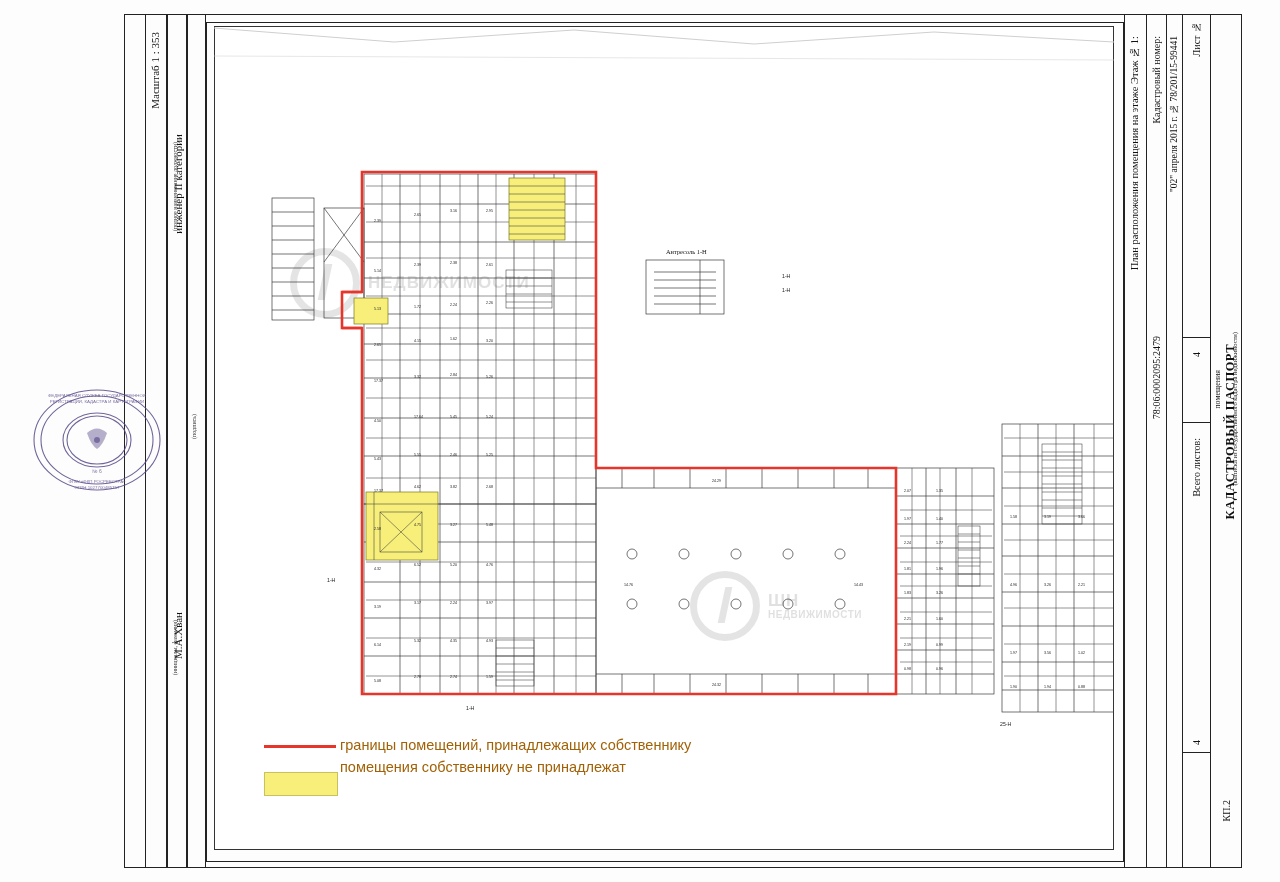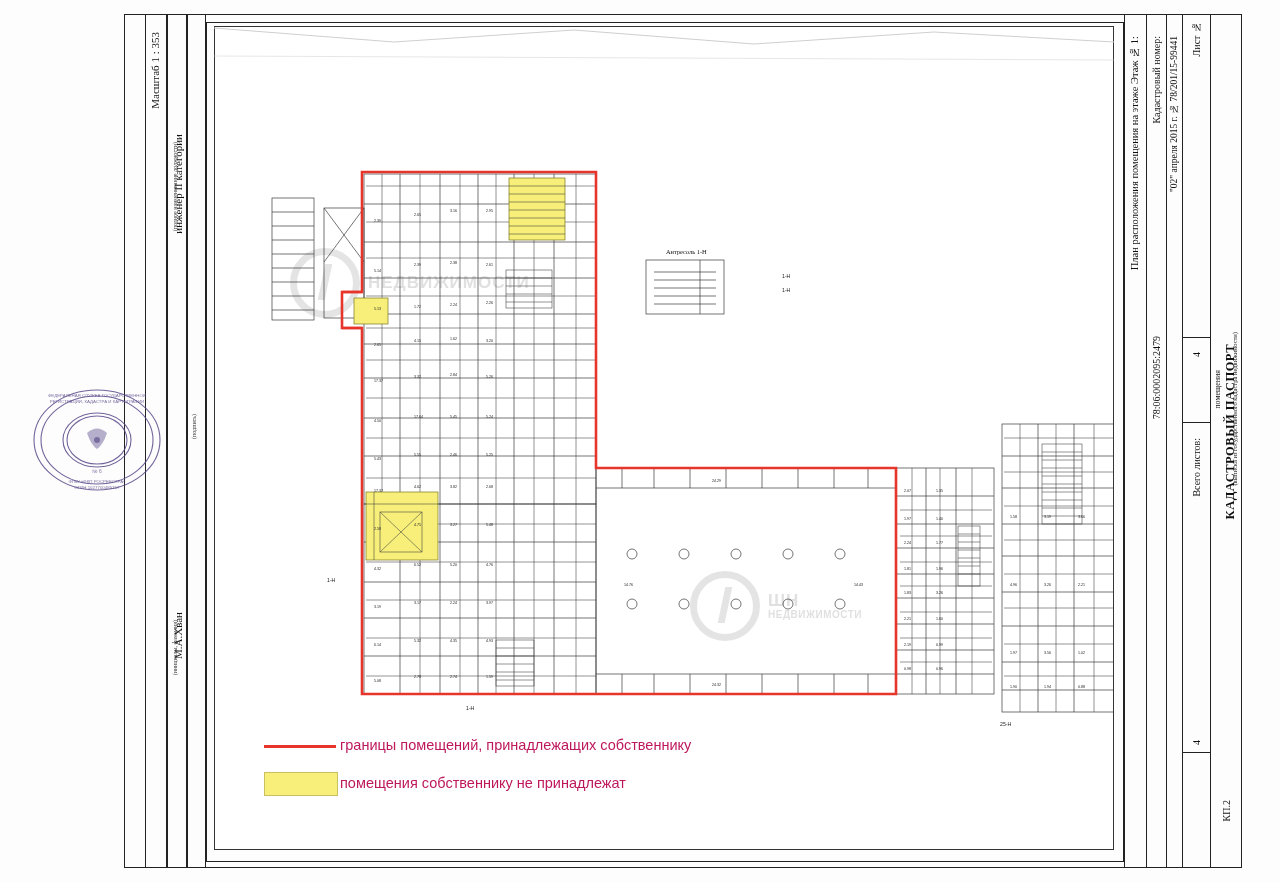--- a/index.html
+++ b/index.html
@@ -143,21 +143,21 @@
   }
   .legend-swatch {
     position: absolute;
     background: #f7ef7a;
     border: 1px solid #c9c060;
   }
   .legend-label {
     position: absolute;
     font-family: "Liberation Sans", sans-serif;
     font-size: 14.5px;
-    color: #be185d;
+    color: #a16207;
     white-space: nowrap;
   }
 
   
   svg.plan {
     position: absolute;
     left: 214px; top: 26px;
     width: 900px; height: 824px;
   }
   .rm { fill: none; stroke: #3a3a3a; stroke-width: .7; }
@@ -511,16 +511,16 @@
         <text x="830" y="662">1.94</text>
       <text x="864" y="662">0.88</text>
     </g>
   </svg>
 
   <div class="legend">
     <div class="legend-line" style="left:264px; top:745px; width:72px;"></div>
     <div class="legend-label" style="left:340px; top:737px;">границы помещений, принадлежащих собственнику</div>
 
     <div class="legend-swatch" style="left:264px; top:772px; width:72px; height:22px;"></div>
-    <div class="legend-label" style="left:340px; top:775px;">помещения собственнику не принадлежат</div>
+    <div class="legend-label" style="left:340px; top:759px;">помещения собственнику не принадлежат</div>
   </div>
 
 </div>
 
 </body></html>

